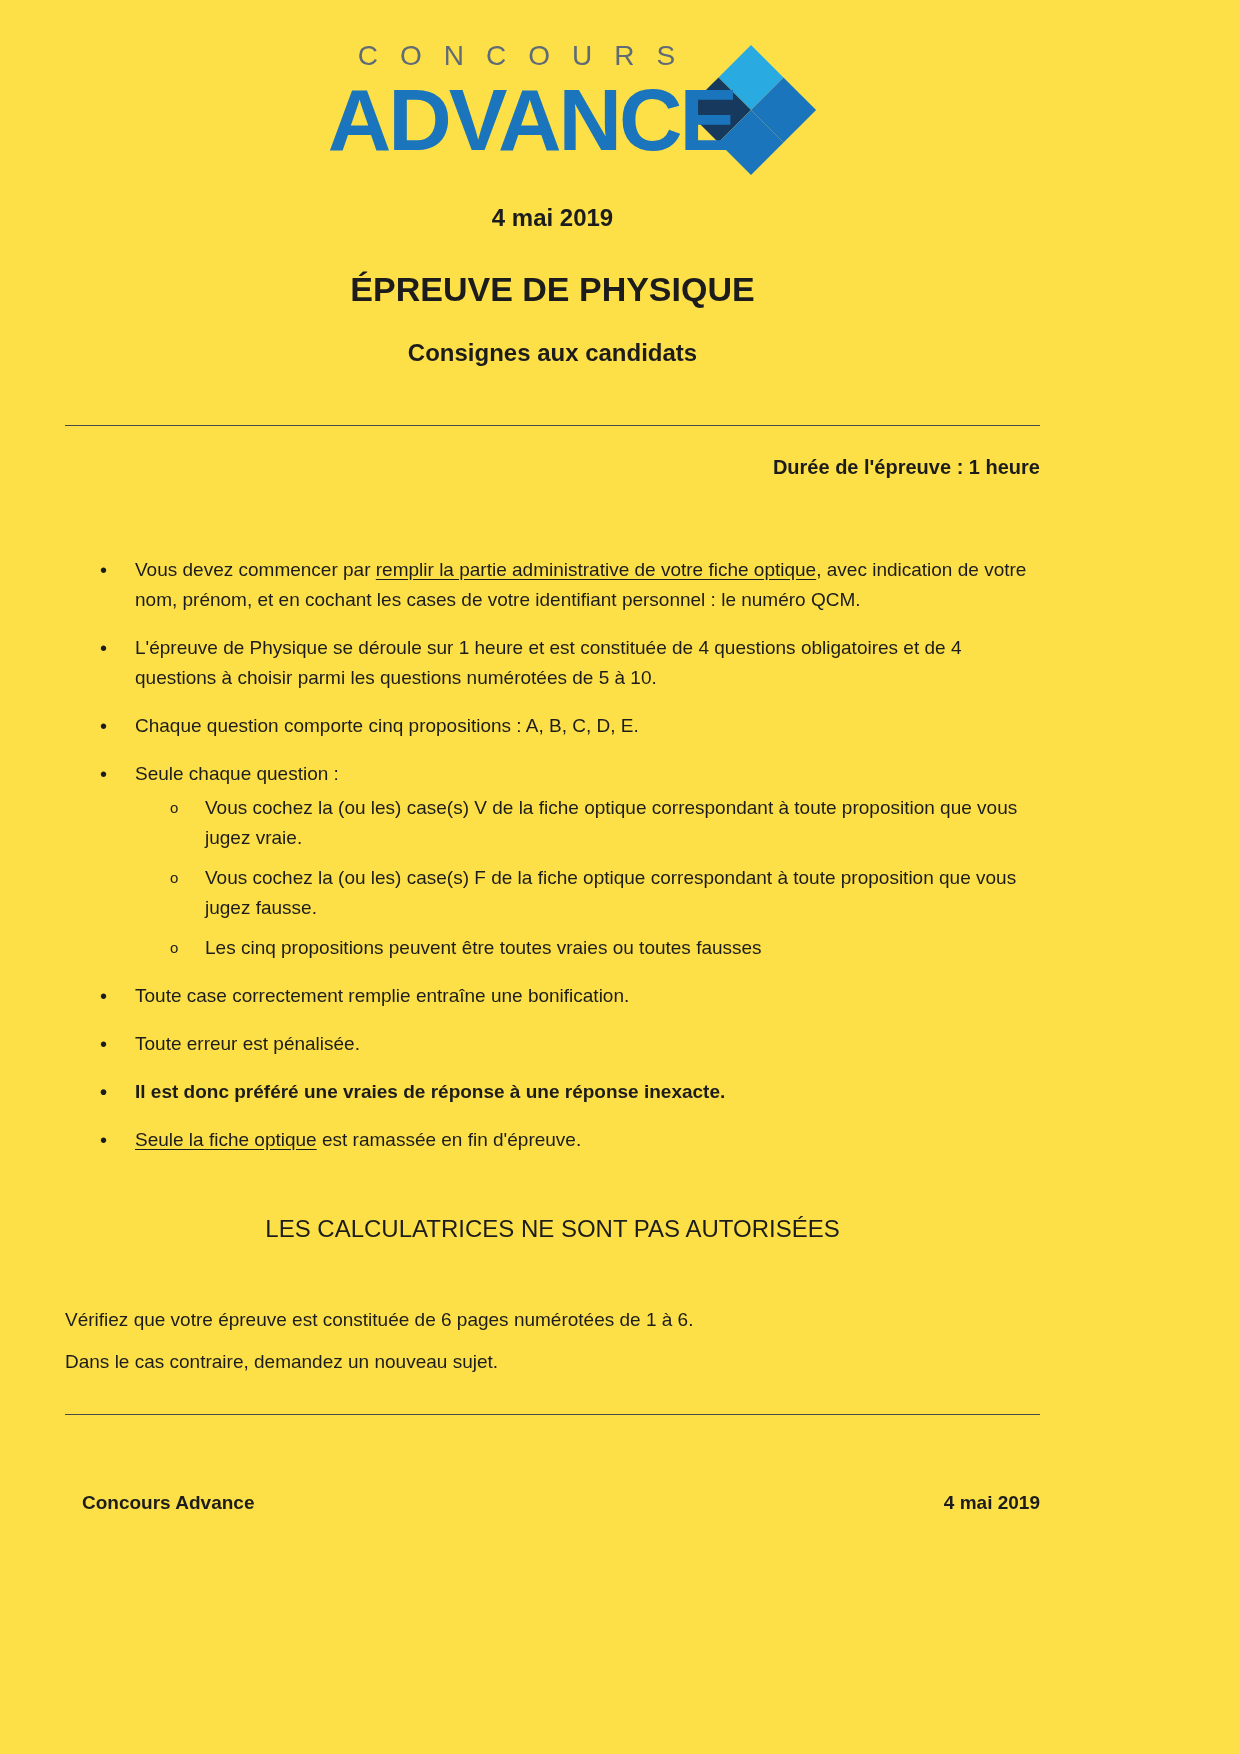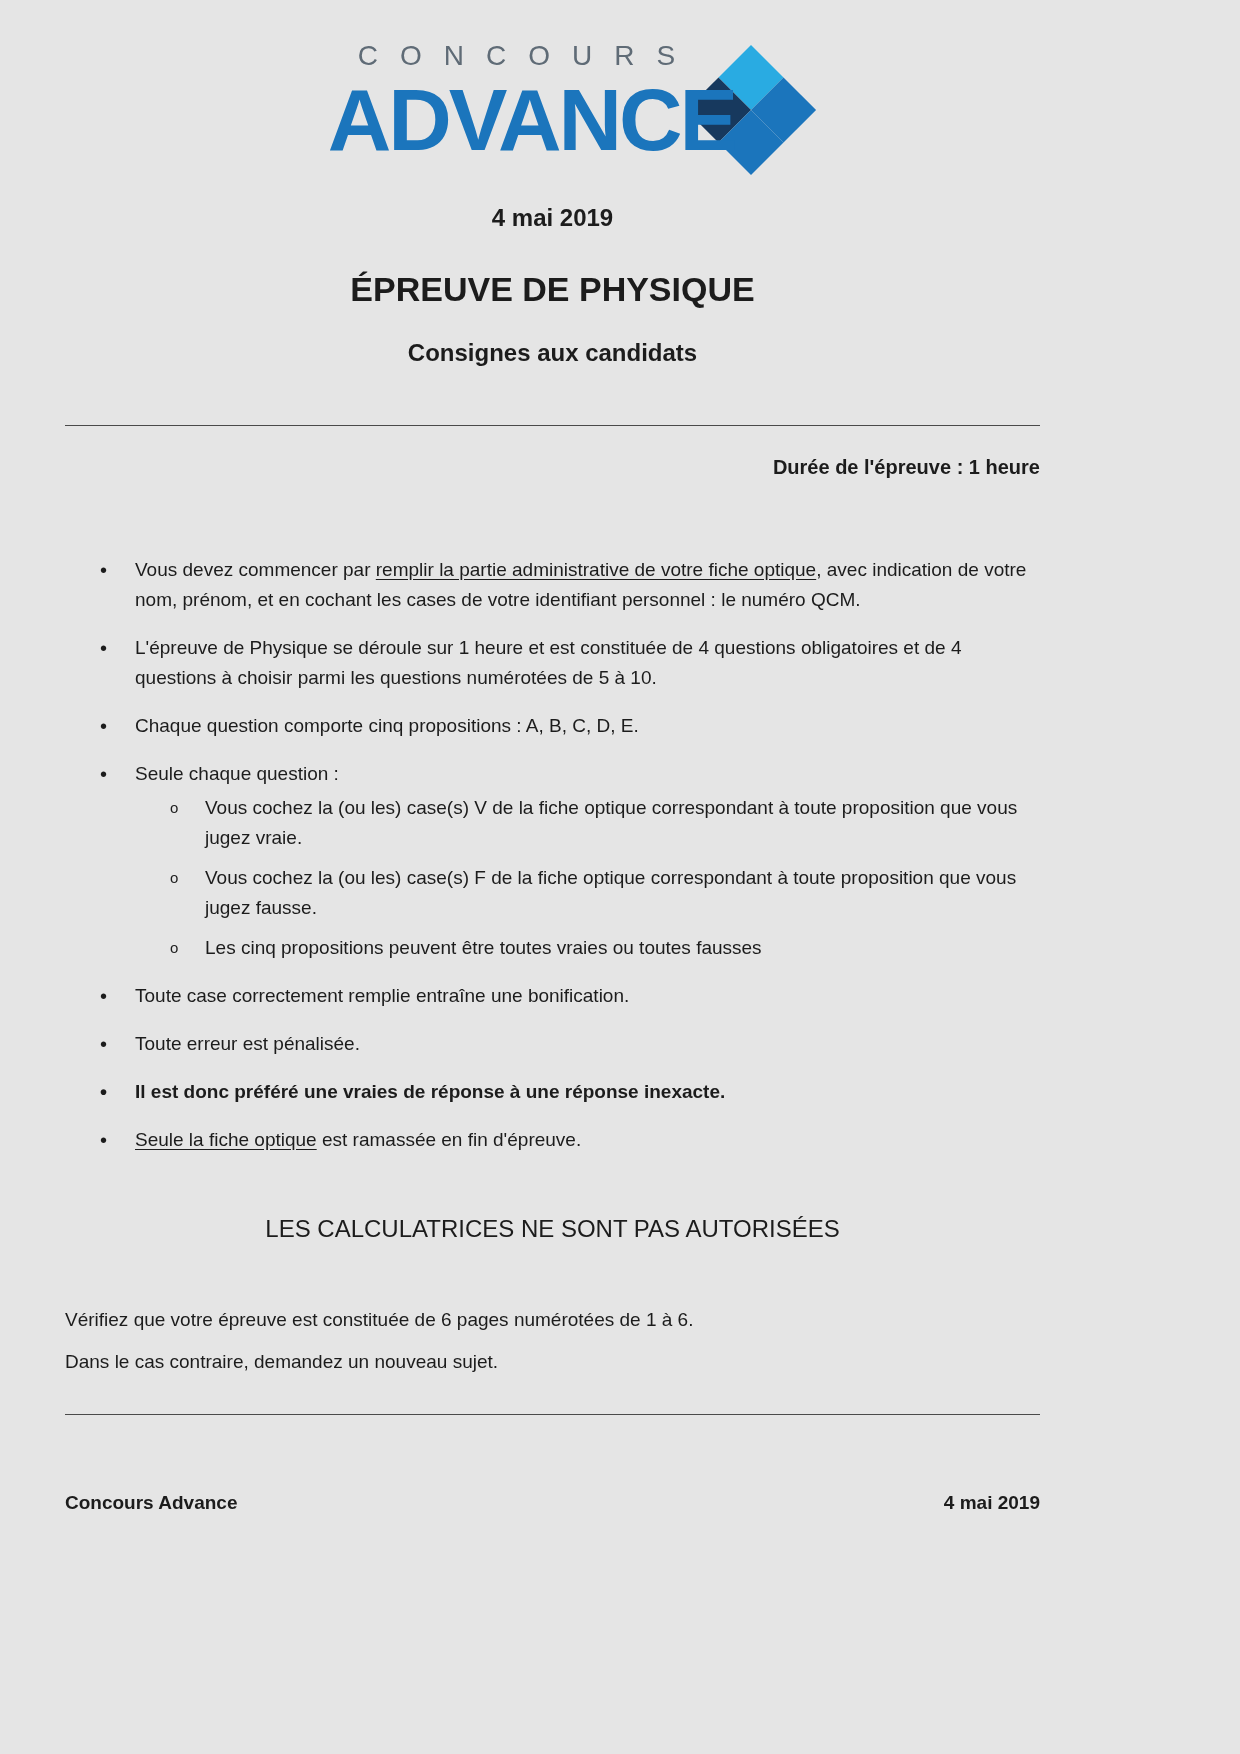--- a/index.html
+++ b/index.html
@@ -6,21 +6,21 @@
   html, body { background: #ffffff; }
   body {
     width: 1240px;
     font-family: "Liberation Sans", sans-serif;
     color: #1c1c1c;
   }
   .page {
     position: relative;
     width: 1240px;
     height: 1754px;
-    background: #e5e5e5;
+    background: #fde047;
     overflow: hidden;
     padding: 0 200px 0 65px;
   }
 
   
   .logo-block {
     padding-top: 40px;
     display: flex;
     justify-content: center;
   }
@@ -152,21 +152,21 @@
 
   
   .rule-bottom {
     position: absolute;
     left: 65px;
     right: 200px;
     top: 1414px;
   }
   .footer {
     position: absolute;
-    left: 65px;
+    left: 82px;
     right: 200px;
     top: 1492px;
     display: flex;
     justify-content: space-between;
     font-size: 19px;
     font-weight: 700;
   }
 </style>
 </head>
 <body>

